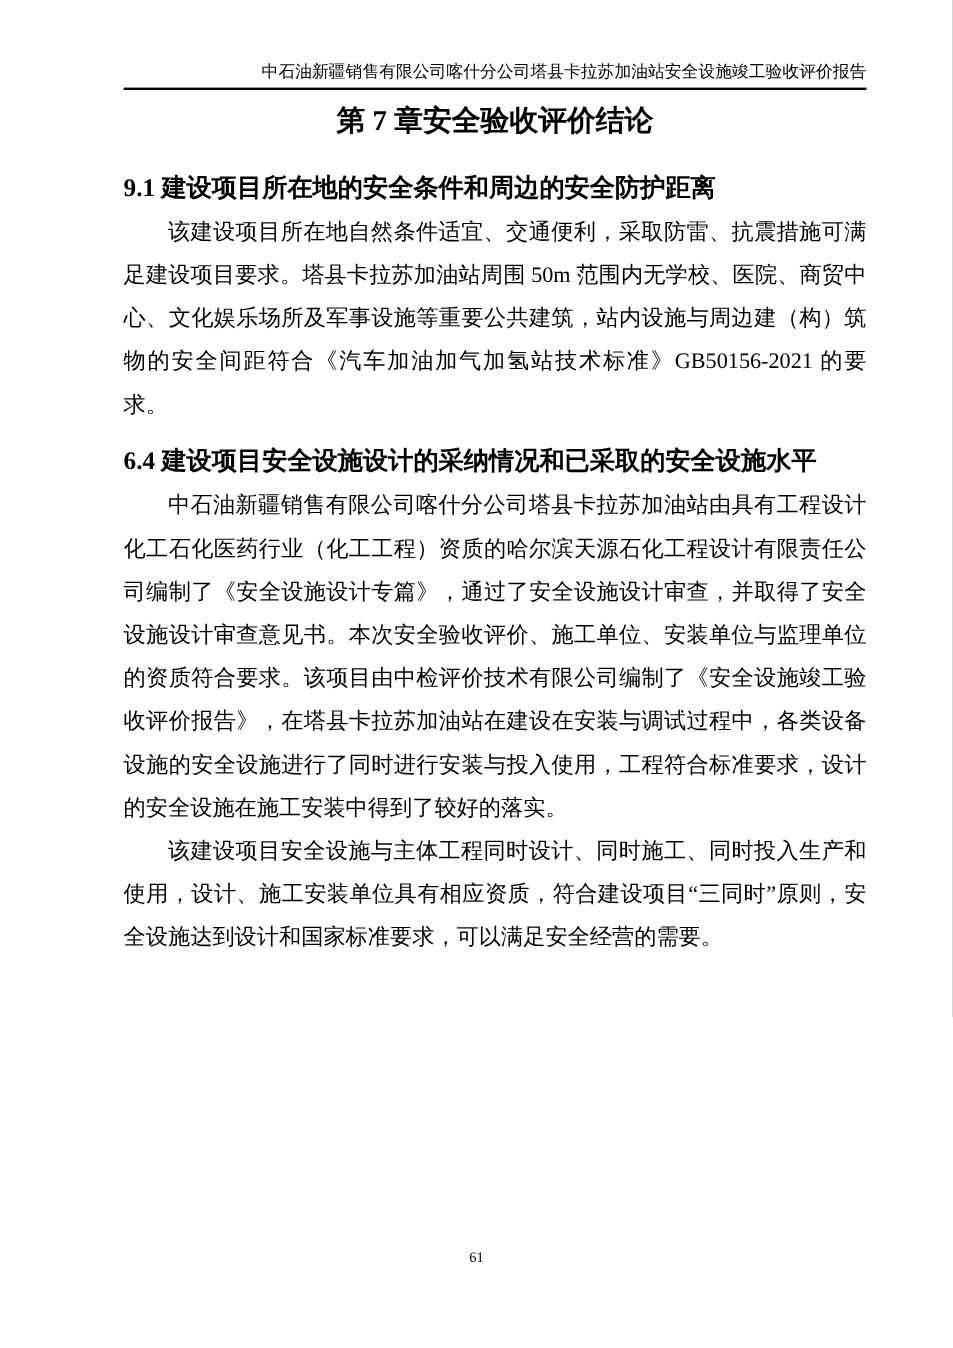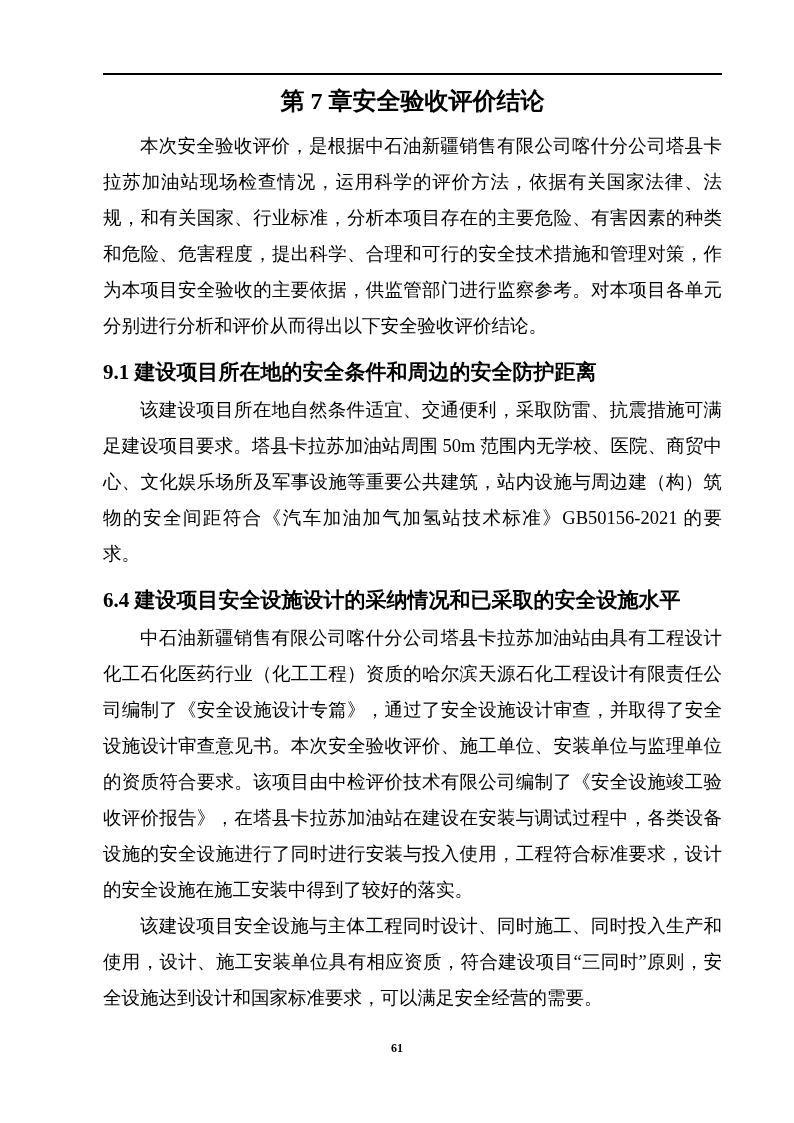--- a/index.html
+++ b/index.html
@@ -69,36 +69,35 @@
     white-space: nowrap;
   }
   .page-footer {
     position: absolute;
     top: 1041px;
     left: 0;
     width: 100%;
     text-align: center;
     font-size: 12px;
     line-height: 14px;
-    font-weight: bold;
   }
 </style>
 </head>
 <body>
 
 <div class="page">
 
+  <div class="doc-header">中石油新疆销售有限公司喀什分公司塔县卡拉苏加油站安全设施竣工验收评价报告</div>
 
   <div class="doc-header-rule"></div>
 
   <div class="chapter-title">第 7 章安全验收评价结论</div>
 
   <div class="doc-body">
 
-    <p>本次安全验收评价，是根据中石油新疆销售有限公司喀什分公司塔县卡拉苏加油站现场检查情况，运用科学的评价方法，依据有关国家法律、法规，和有关国家、行业标准，分析本项目存在的主要危险、有害因素的种类和危险、危害程度，提出科学、合理和可行的安全技术措施和管理对策，作为本项目安全验收的主要依据，供监管部门进行监察参考。对本项目各单元分别进行分析和评价从而得出以下安全验收评价结论。</p>
 
     <div class="section-heading">9.1 建设项目所在地的安全条件和周边的安全防护距离</div>
 
     <p>该建设项目所在地自然条件适宜、交通便利，采取防雷、抗震措施可满足建设项目要求。塔县卡拉苏加油站周围 50m 范围内无学校、医院、商贸中心、文化娱乐场所及军事设施等重要公共建筑，站内设施与周边建（构）筑物的安全间距符合《汽车加油加气加氢站技术标准》GB50156-2021 的要求。</p>
 
     <div class="section-heading">6.4 建设项目安全设施设计的采纳情况和已采取的安全设施水平</div>
 
     <p>中石油新疆销售有限公司喀什分公司塔县卡拉苏加油站由具有工程设计化工石化医药行业（化工工程）资质的哈尔滨天源石化工程设计有限责任公司编制了《安全设施设计专篇》，通过了安全设施设计审查，并取得了安全设施设计审查意见书。本次安全验收评价、施工单位、安装单位与监理单位的资质符合要求。该项目由中检评价技术有限公司编制了《安全设施竣工验收评价报告》，在塔县卡拉苏加油站在建设在安装与调试过程中，各类设备设施的安全设施进行了同时进行安装与投入使用，工程符合标准要求，设计的安全设施在施工安装中得到了较好的落实。</p>
 
     <p>该建设项目安全设施与主体工程同时设计、同时施工、同时投入生产和使用，设计、施工安装单位具有相应资质，符合建设项目“三同时”原则，安全设施达到设计和国家标准要求，可以满足安全经营的需要。</p>

